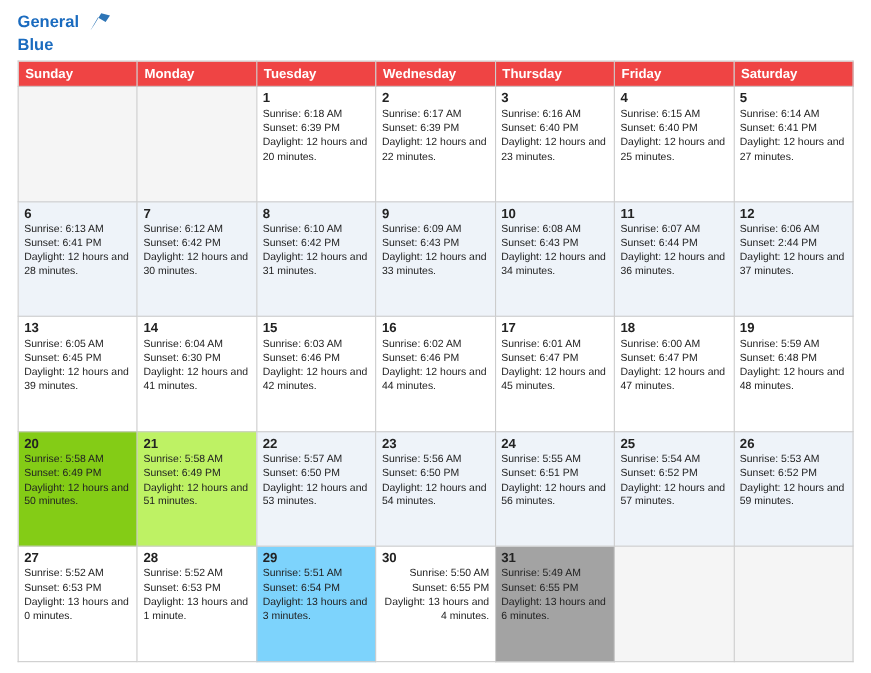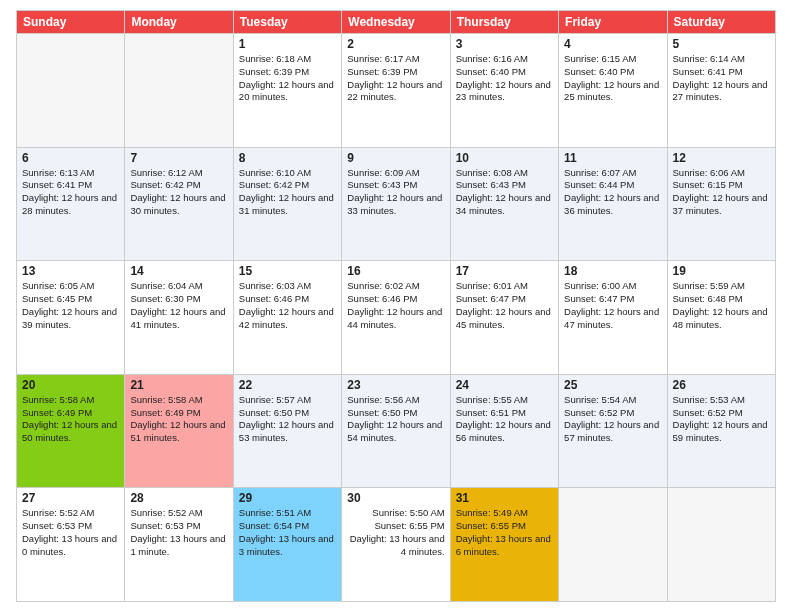--- a/index.html
+++ b/index.html
@@ -90,20 +90,37 @@
       background: #fff;
     }
     .calendar thead tr th {
       background: #ef4444;
     }
   </style>
 </head>
 <body>
 
 <div class="page">
+  <div class="header">
+    <div class="logo">
+      <div>
+        <div style="font-size:15px;font-weight:bold;color:#222;line-height:1.15;">
+          <span style="color:#1a6bbf;">General</span>
+          <svg class="logo-icon" viewBox="0 0 22 22" style="display:inline-block;vertical-align:middle;margin-left:2px;">
+            <polygon points="4,18 11,6 18,10 22,4 14,2 8,12" fill="#2e75b6"></polygon>
+          </svg>
+        </div>
+        <div style="font-size:15px;font-weight:bold;color:#1a6bbf;line-height:1.15;">Blue</div>
+      </div>
+    </div>
+    <div class="title-block">
+      <div class="main-title"></div>
+      <div class="subtitle"></div>
+    </div>
+  </div>
 
   <table class="calendar">
     <thead>
       <tr>
       <th>Sunday</th>
           <th>Monday</th>
           <th>Tuesday</th>
           <th>Wednesday</th>
           <th>Thursday</th>
           <th>Friday</th>
@@ -178,21 +195,21 @@
           </td>
           <td style="background: rgb(238, 243, 249);">
             <span class="day-num">11</span>
             <div class="day-info" style="white-space: pre-line;">Sunrise: 6:07 AM
 Sunset: 6:44 PM
 Daylight: 12 hours and 36 minutes.</div>
           </td>
           <td style="background: rgb(238, 243, 249);">
             <span class="day-num">12</span>
             <div class="day-info" style="white-space: pre-line;">Sunrise: 6:06 AM
-Sunset: 6:15 PM
+Sunset: 2:44 PM
 Daylight: 12 hours and 37 minutes.</div>
           </td>
         </tr>
         <tr>
           <td style="background: rgb(255, 255, 255);">
             <span class="day-num">13</span>
             <div class="day-info" style="white-space: pre-line;">Sunrise: 6:05 AM
 Sunset: 6:45 PM
 Daylight: 12 hours and 39 minutes.</div>
           </td>
@@ -233,21 +250,21 @@
 Daylight: 12 hours and 48 minutes.</div>
           </td>
         </tr>
         <tr>
           <td style="background: #84cc16;">
             <span class="day-num">20</span>
             <div class="day-info" style="white-space: pre-line;">Sunrise: 5:58 AM
 Sunset: 6:49 PM
 Daylight: 12 hours and 50 minutes.</div>
           </td>
-          <td style="background: #fca5a5;">
+          <td style="background: #bef264;">
             <span class="day-num">21</span>
             <div class="day-info" style="white-space: pre-line;">Sunrise: 5:58 AM
 Sunset: 6:49 PM
 Daylight: 12 hours and 51 minutes.</div>
           </td>
           <td style="background: rgb(238, 243, 249);">
             <span class="day-num">22</span>
             <div class="day-info" style="white-space: pre-line;">Sunrise: 5:57 AM
 Sunset: 6:50 PM
 Daylight: 12 hours and 53 minutes.</div>
@@ -295,21 +312,21 @@
             <div class="day-info" style="white-space: pre-line;">Sunrise: 5:51 AM
 Sunset: 6:54 PM
 Daylight: 13 hours and 3 minutes.</div>
           </td>
           <td style="background: rgb(255, 255, 255);">
             <span class="day-num">30</span>
             <div class="day-info" style="white-space: pre-line; text-align: right;">Sunrise: 5:50 AM
 Sunset: 6:55 PM
 Daylight: 13 hours and 4 minutes.</div>
           </td>
-          <td style="background: #eab308;">
+          <td style="background: #a3a3a3;">
             <span class="day-num">31</span>
             <div class="day-info" style="white-space: pre-line;">Sunrise: 5:49 AM
 Sunset: 6:55 PM
 Daylight: 13 hours and 6 minutes.</div>
           </td>
           <td class="empty-cell" style="background: rgb(245, 245, 245);"></td>
           <td class="empty-cell" style="background: rgb(245, 245, 245);"></td>
         </tr>
       </tbody>
   </table>

